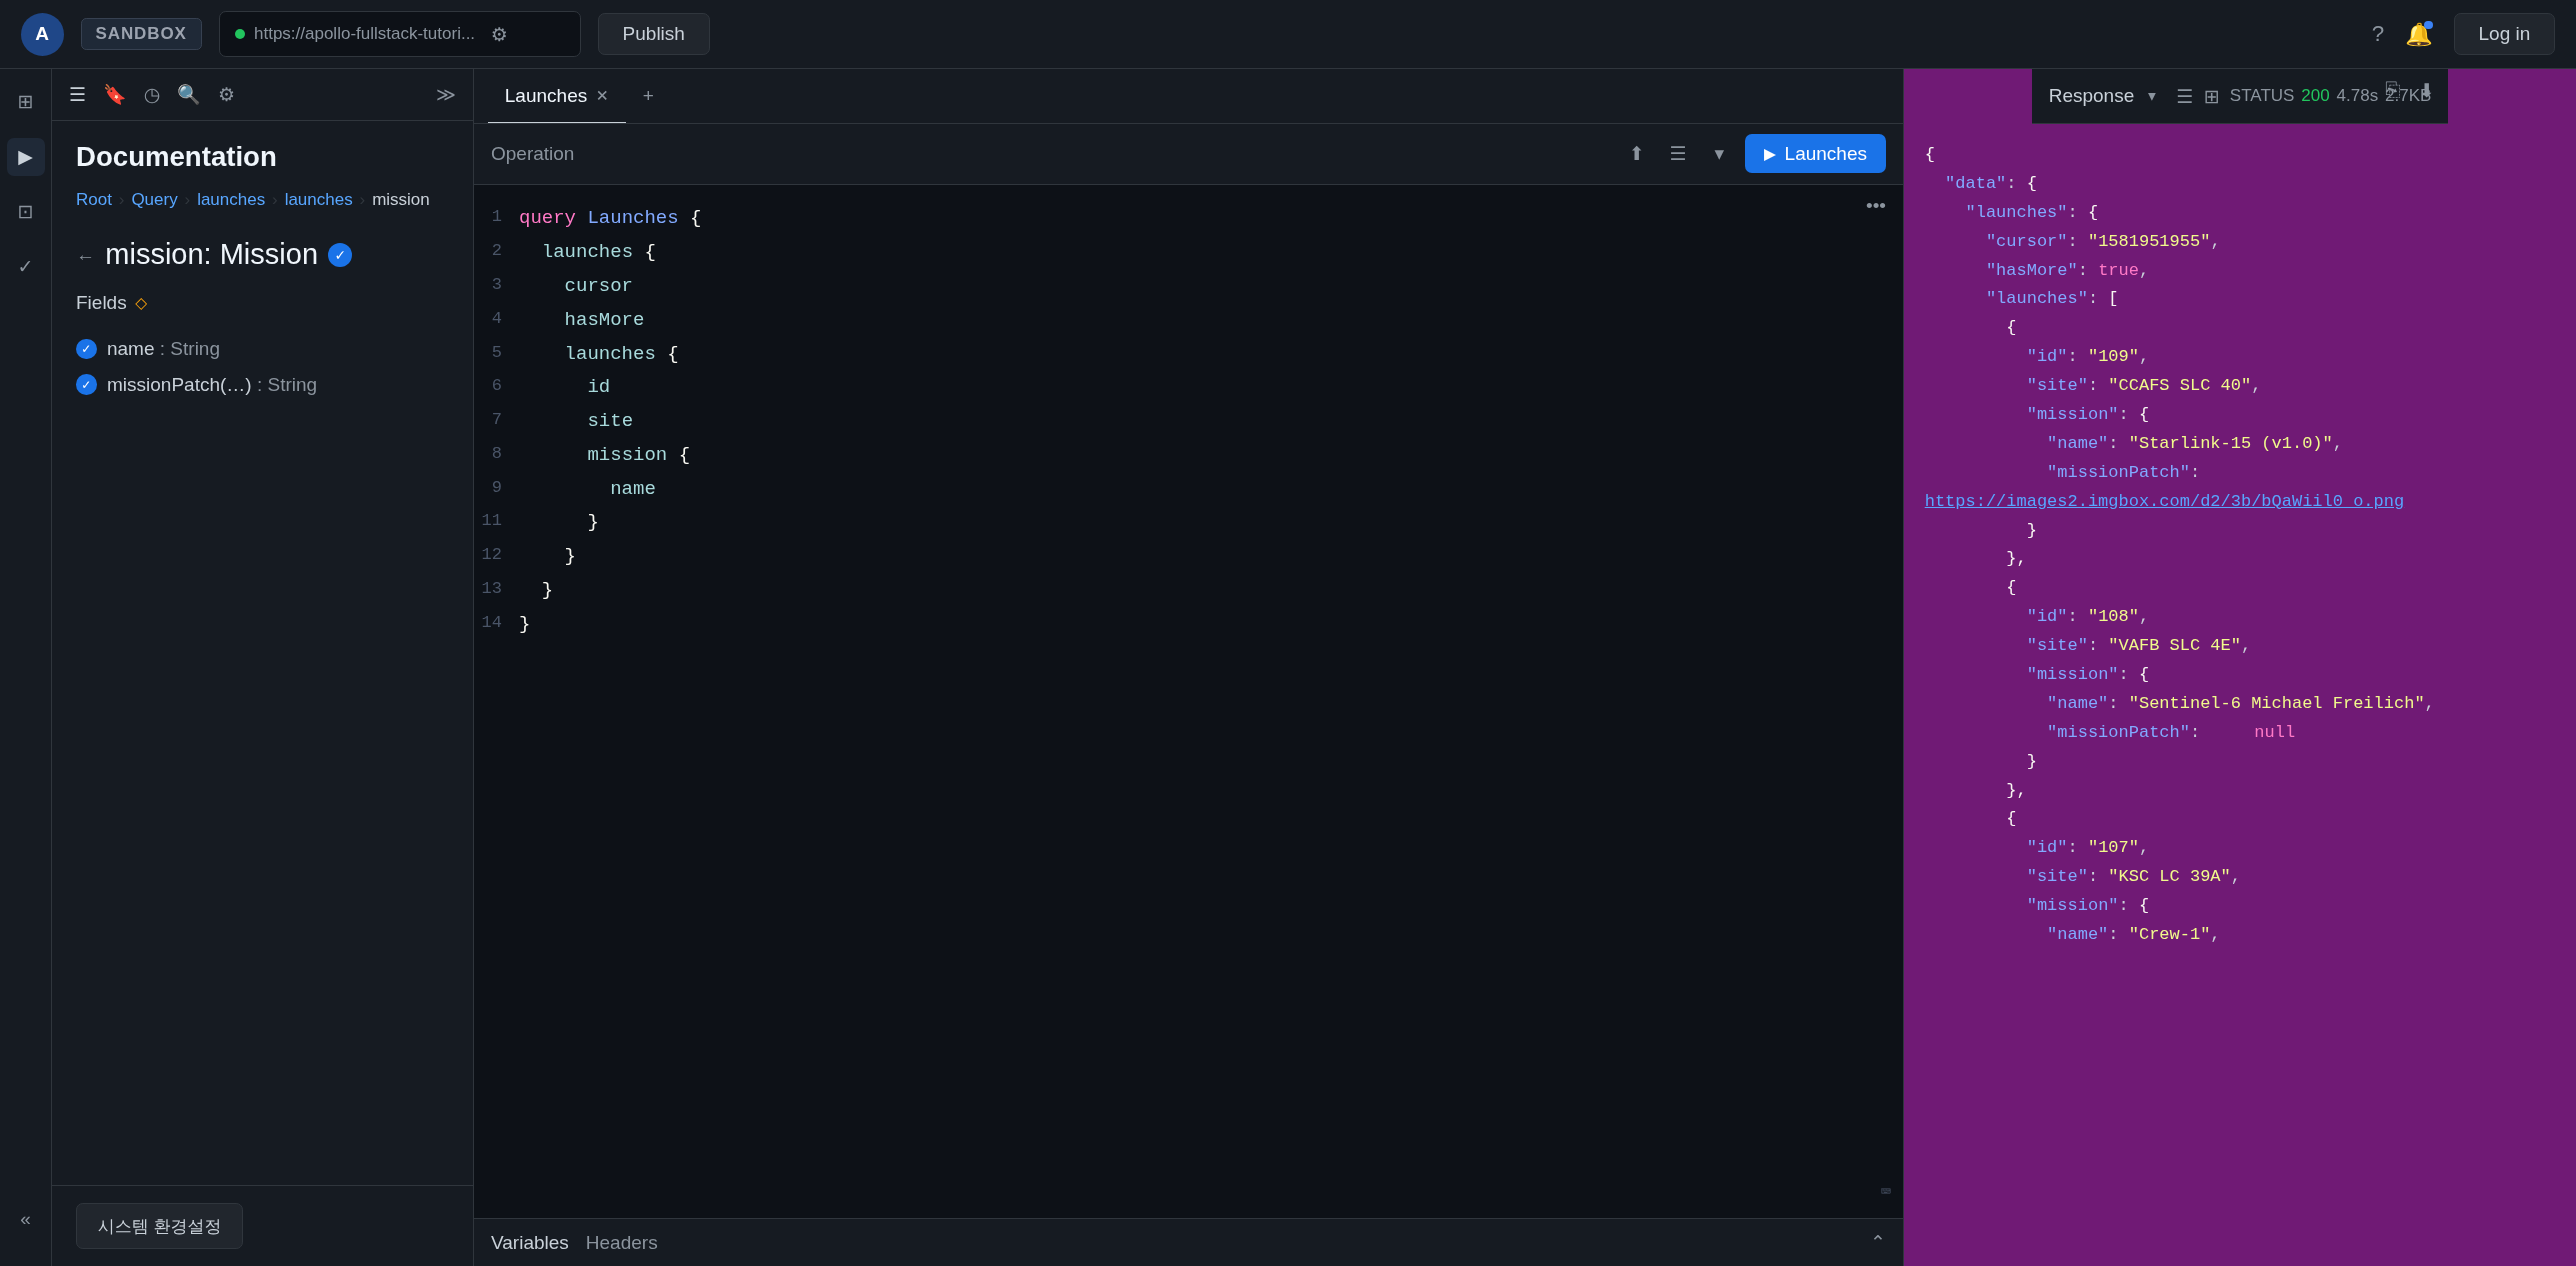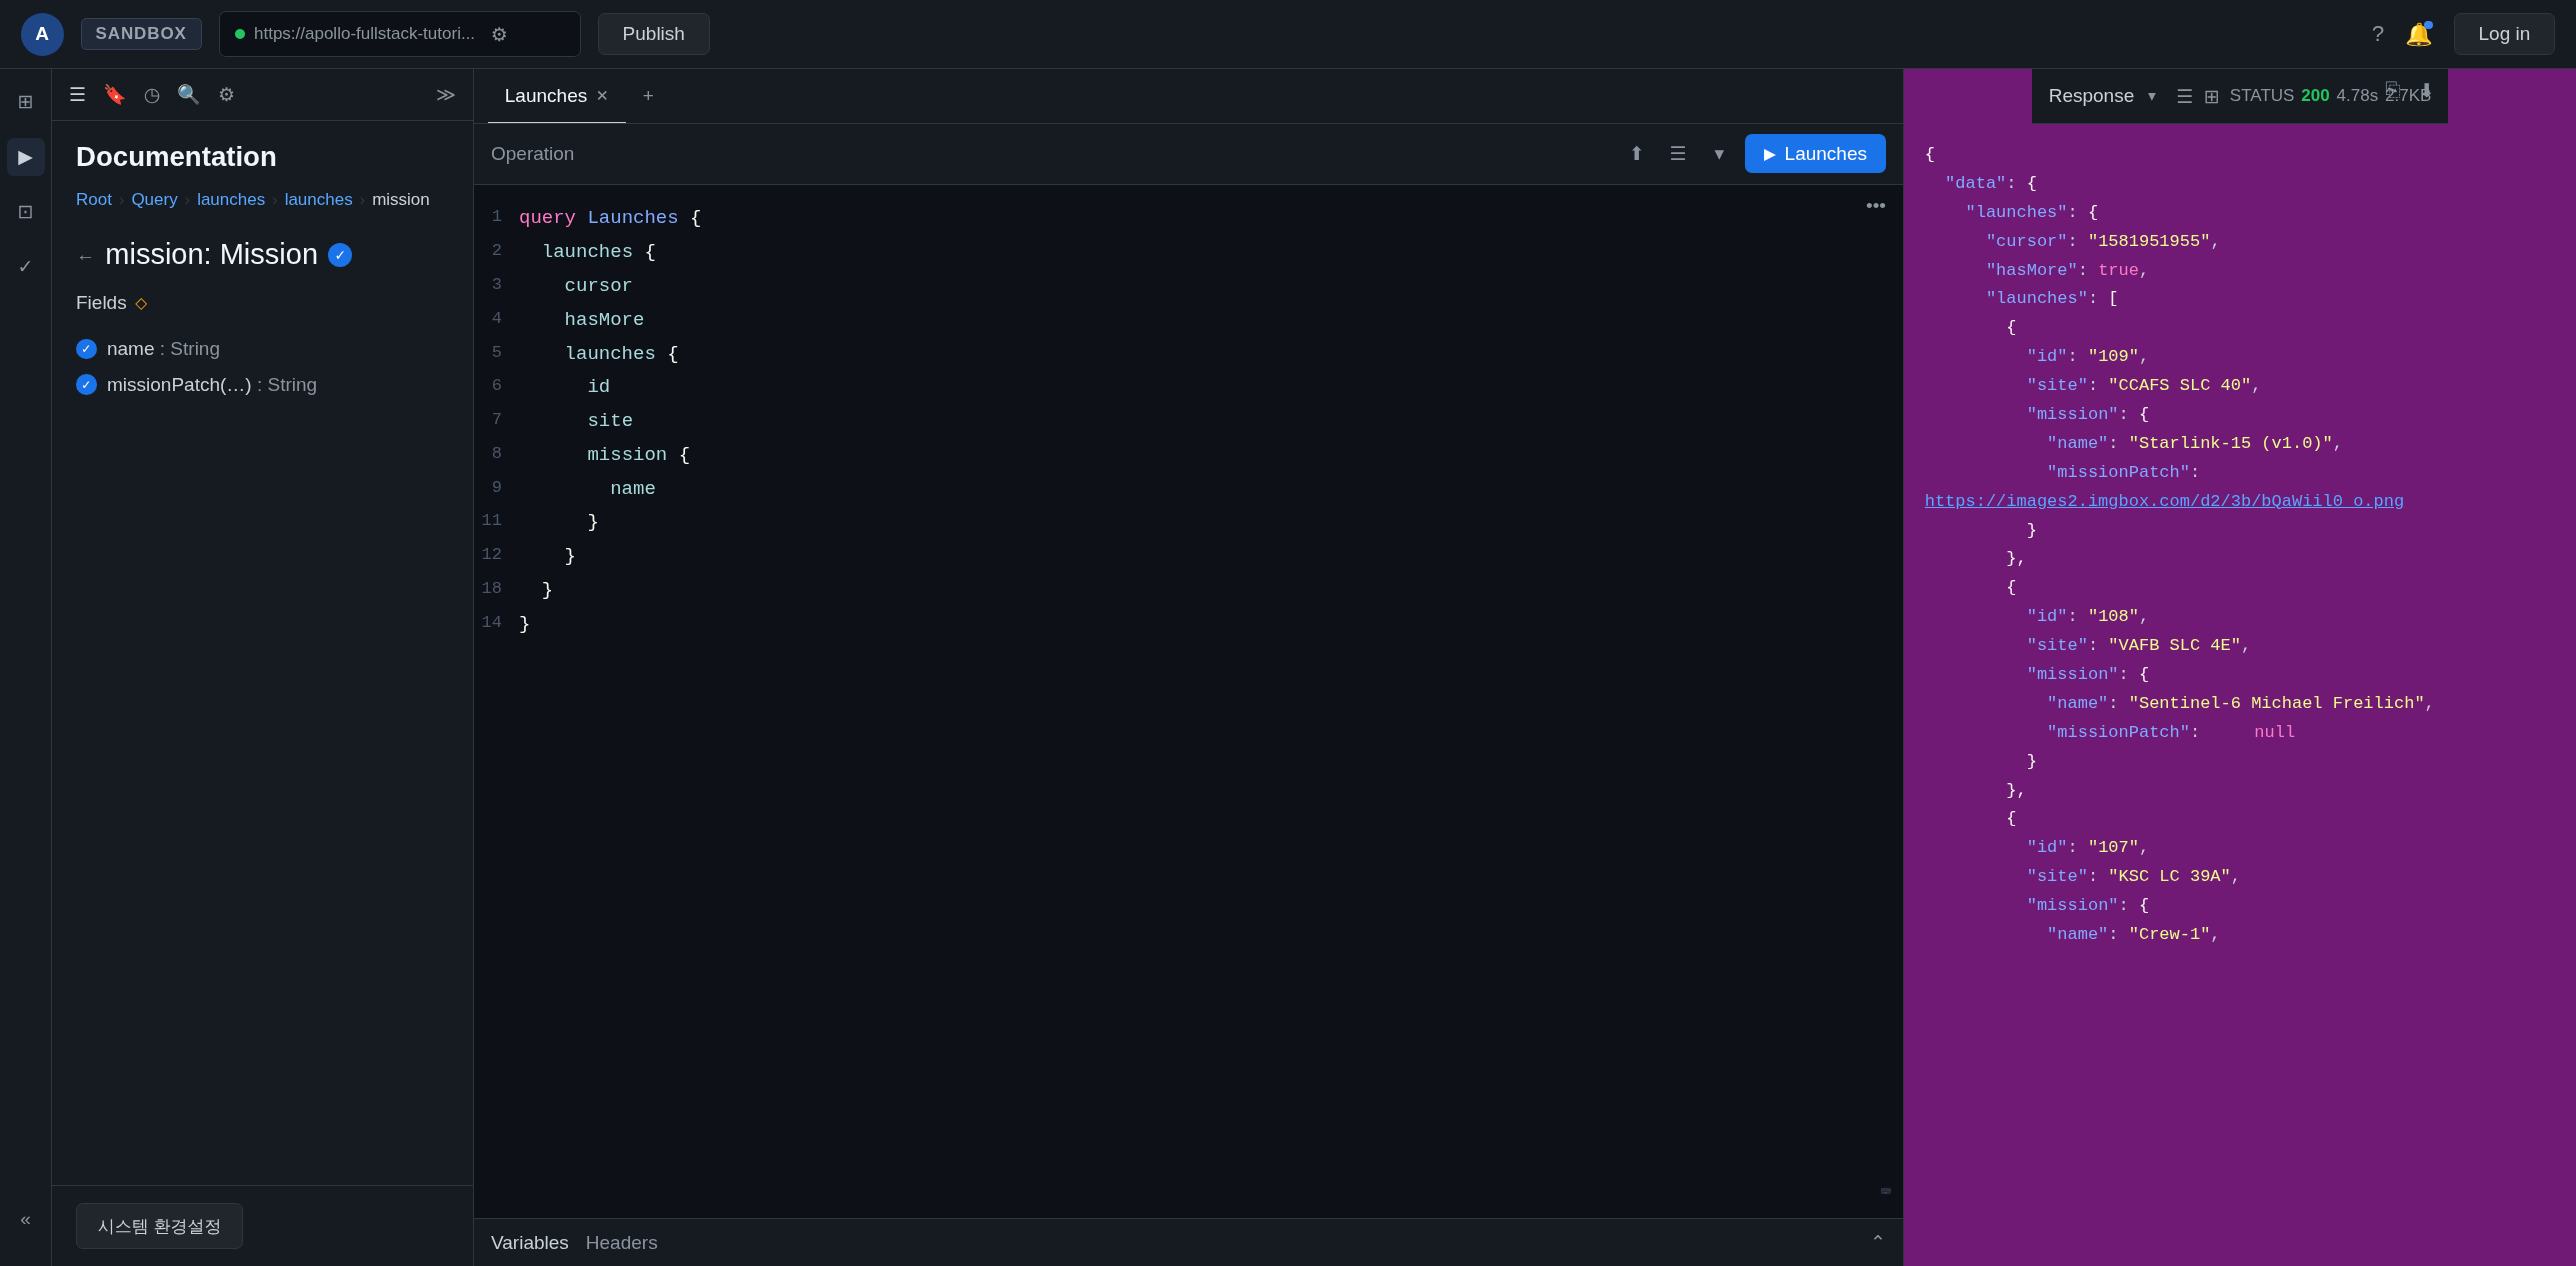--- a/index.html
+++ b/index.html
@@ -359,21 +359,21 @@
     .resp-toolbar-spacer { flex: 1; }
     .resp-icon-btn {
       background: none; border: none;
       color: #8b949e; cursor: pointer; font-size: 19px;
       display: flex; align-items: center; justify-content: center;
     }
     .status-badge {
       display: flex; align-items: center; gap: 6.9px;
       font-size: 17px; color: #8b949e;
     }
-    .status-code { color: #22c55e; font-weight: 700; }
+    .status-code { color: #22c55e; font-weight: 400; }
     .response-area {
       flex: 1;
       padding: 17px 20.7px;
       overflow-y: auto;
       font-family: 'Courier New', Courier, monospace;
       font-size: 17px;
       line-height: 1.7;
     }
     .resp-key { color: #82aaff; }
     .resp-str { color: #f1fa8c; }
@@ -526,21 +526,21 @@
       </div>
       <div class="code-line">
         <span class="line-num">11</span>
         <span class="line-content">&nbsp;&nbsp;&nbsp;&nbsp;&nbsp;&nbsp;<span class="brace">}</span></span>
       </div>
       <div class="code-line">
         <span class="line-num">12</span>
         <span class="line-content">&nbsp;&nbsp;&nbsp;&nbsp;<span class="brace">}</span></span>
       </div>
       <div class="code-line">
-        <span class="line-num">18</span>
+        <span class="line-num">13</span>
         <span class="line-content">&nbsp;&nbsp;<span class="brace">}</span></span>
       </div>
       <div class="code-line">
         <span class="line-num">14</span>
         <span class="line-content"><span class="brace">}</span></span>
       </div>
       <span class="keyboard-icon">⌨</span>
     </div>
     <div class="editor-bottom">
       <div class="variables-toolbar">

